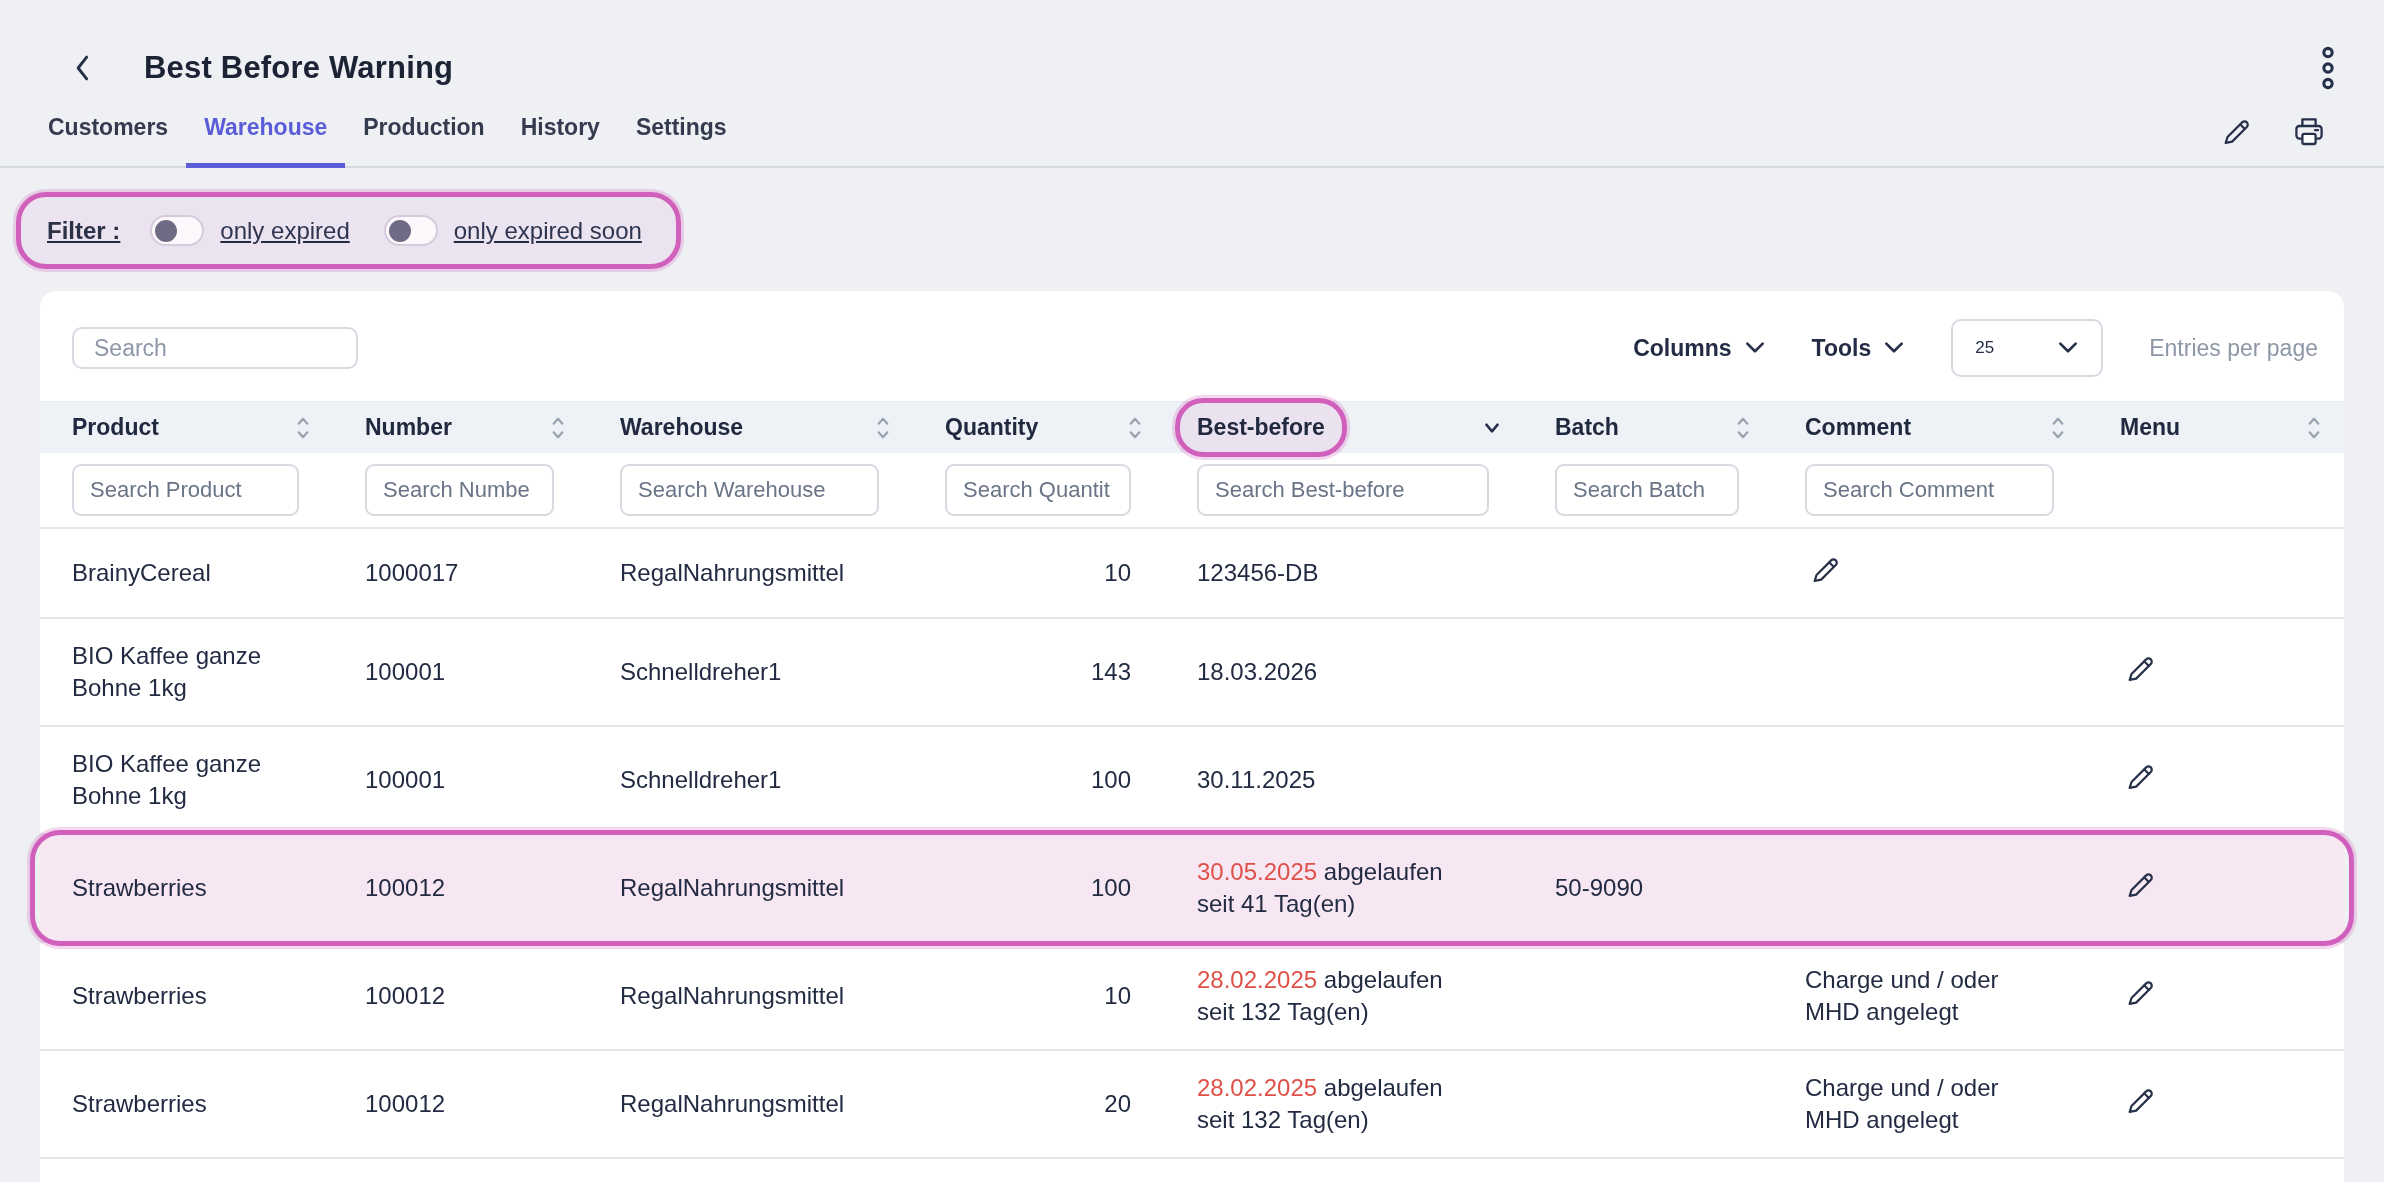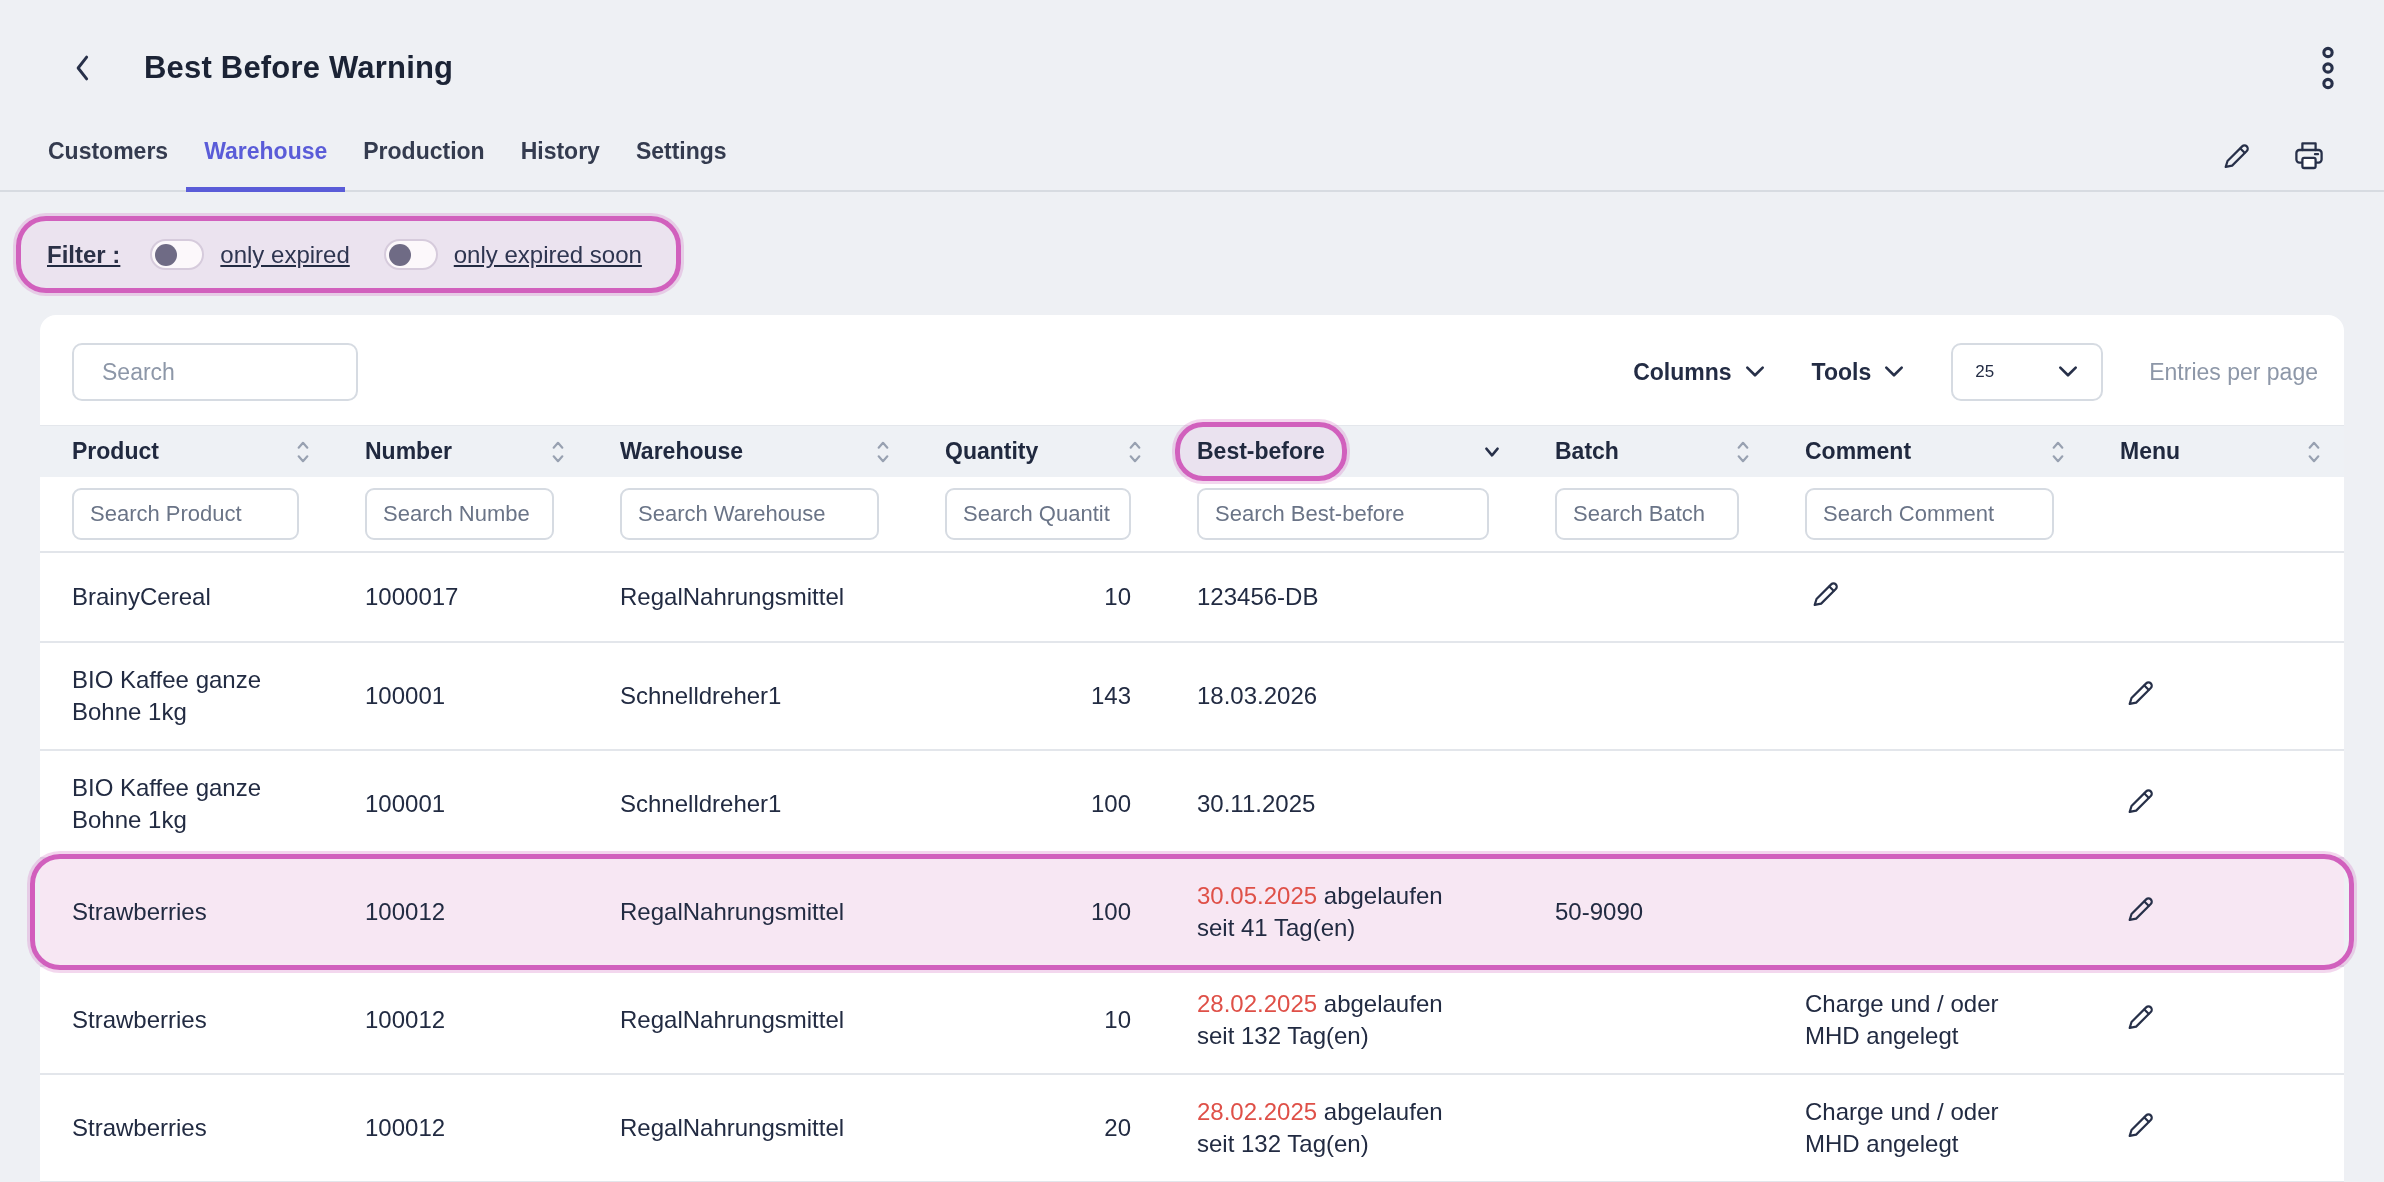--- a/index.html
+++ b/index.html
@@ -12,41 +12,41 @@
   svg { display:block; }
   .icon { color:#273049; }
 
   
   .titlebar { display:flex; align-items:center; padding: 42px 44px 0 64px; }
   .back-btn { background:none; border:none; cursor:pointer; color:#273049; padding:4px; }
   .page-title { margin-left: 42px; font-size: 31px; font-weight: 700; color:#1b2335; letter-spacing:.2px; }
   .kebab-btn { margin-left:auto; background:none; border:none; cursor:pointer; color:#273049; padding:4px; }
 
   
-  .tabsbar { display:flex; align-items:flex-end; margin-top: 44px; padding: 0 30px; border-bottom: 2px solid #d7dbe1; }
+  .tabsbar { display:flex; align-items:flex-end; margin-top: 20px; padding: 0 30px; border-bottom: 2px solid #d7dbe1; }
   .tab { padding: 0 18px 22px; font-size: 23px; font-weight: 700; color:#343b4f; cursor:pointer; margin-bottom:-2px; border-bottom: 5px solid transparent; }
   .tab.active { color:#5a5cd8; border-bottom-color:#5a5cd8; }
   .tab-actions { margin-left:auto; display:flex; align-items:center; gap: 36px; padding: 0 26px 16px 0; }
   .tab-actions button { background:none; border:none; cursor:pointer; color:#273049; }
 
   
   .filter-wrap { margin: 24px 0 0 16px; display:inline-flex; align-items:center; gap: 30px;
     padding: 18px 34px 18px 26px; border: 5px solid #d160bd; border-radius: 30px;
     background: rgba(209,96,189,0.09); box-shadow: 0 0 0 3px rgba(209,96,189,0.25); text-decoration: underline; }
   .filter-label { font-size: 24px; font-weight: 700; color:#2b3147; }
   .toggle-group { display:flex; align-items:center; gap: 16px; }
   .switch { width: 54px; height: 31px; border-radius: 16px; background:#fcf8fb; border: 2px solid #d6cbdc; position:relative; cursor:pointer; flex:none; }
   .switch .knob { position:absolute; left:3px; top:2.5px; width:22px; height:22px; border-radius:50%; background:#6f6b85; }
   .toggle-label { font-size: 24px; color:#2e3550; }
 
   
   .card { margin: 22px 40px 0; background:#fff; border-radius: 16px 16px 0 0; height: 900px; }
 
   .toolbar { display:flex; align-items:center; padding: 28px 26px 24px 32px; }
-  .search-input { width: 286px; height: 58px; border: 2px solid #d6dbe2; border-radius: 10px; padding: 0 28px; font-size: 23px; color:#222b42; outline:none; font-family:inherit; }
+  .search-input { width: 286px; height: 42px; border: 2px solid #d6dbe2; border-radius: 10px; padding: 0 20px; font-size: 23px; color:#222b42; outline:none; font-family:inherit; }
   .search-input::placeholder { color:#8d97a8; }
   .toolbar-right { margin-left:auto; display:flex; align-items:center; gap: 46px; }
   .dropdown { display:flex; align-items:center; gap: 12px; background:none; border:none; cursor:pointer; font-family:inherit; font-size: 23px; font-weight: 700; color:#232c44; }
   .pagesize { width: 152px; height: 58px; border: 2px solid #d6dbe2; border-radius: 10px; display:flex; align-items:center; justify-content:space-between; padding: 0 22px; font-size: 17px; color:#232c44; cursor:pointer; background:#fff; font-family:inherit; }
   .entries-label { font-size: 23px; color:#8d97a8; }
 
   
   .grid-row { display:grid; grid-template-columns: 293px 255px 325px 252px 358px 250px 315px 1fr; }
   .thead { background:#eef1f5; border-top: 1px solid #e4e7ec; height: 52px; align-items:center; }
   .th { display:flex; align-items:center; justify-content:space-between; padding: 0 22px 0 32px; font-size: 23px; font-weight: 700; color:#20293f; }

